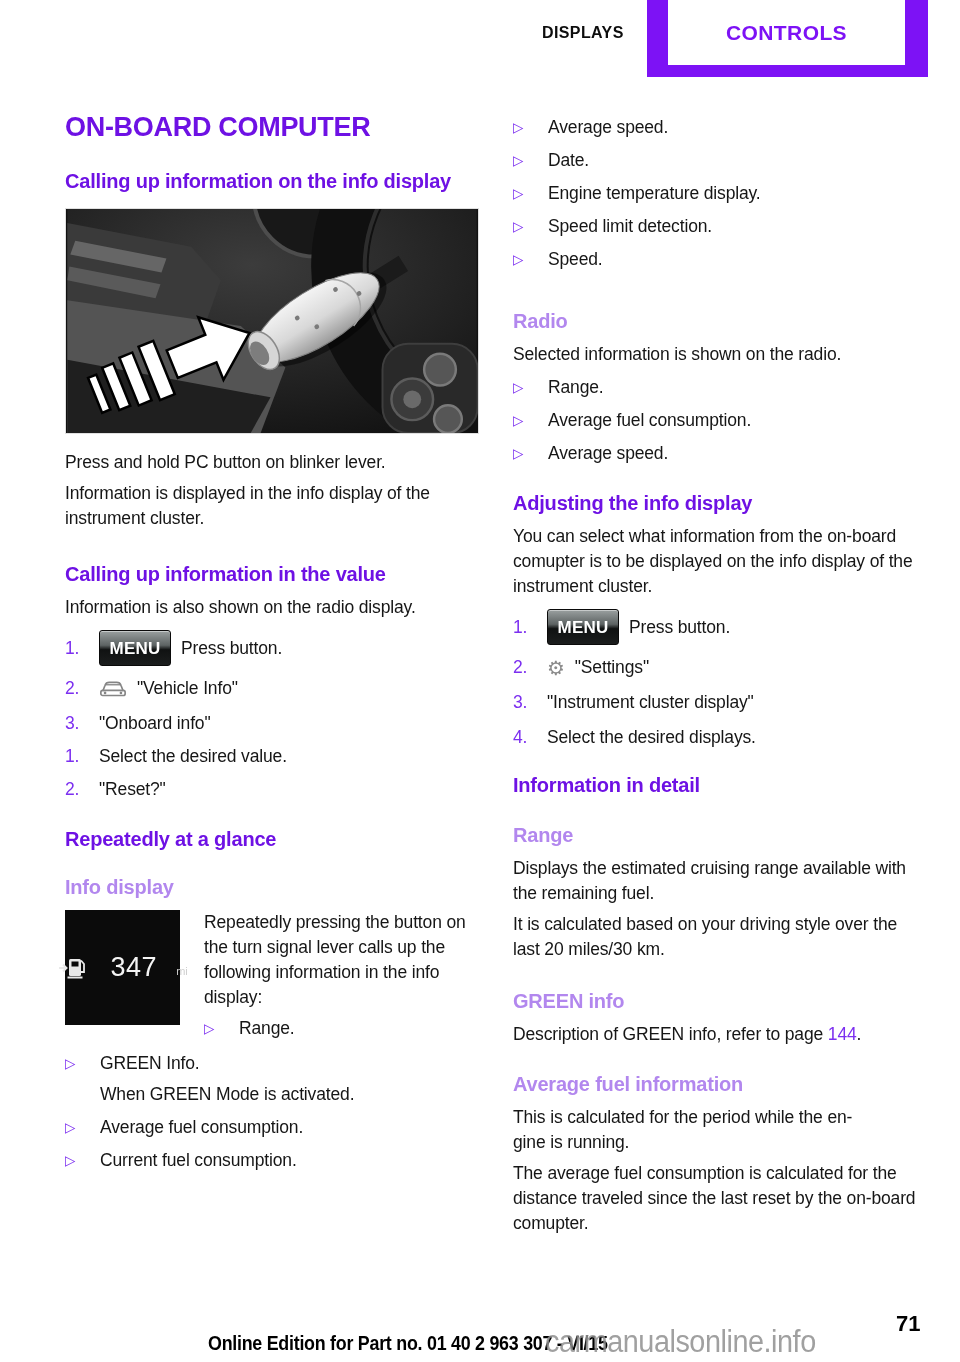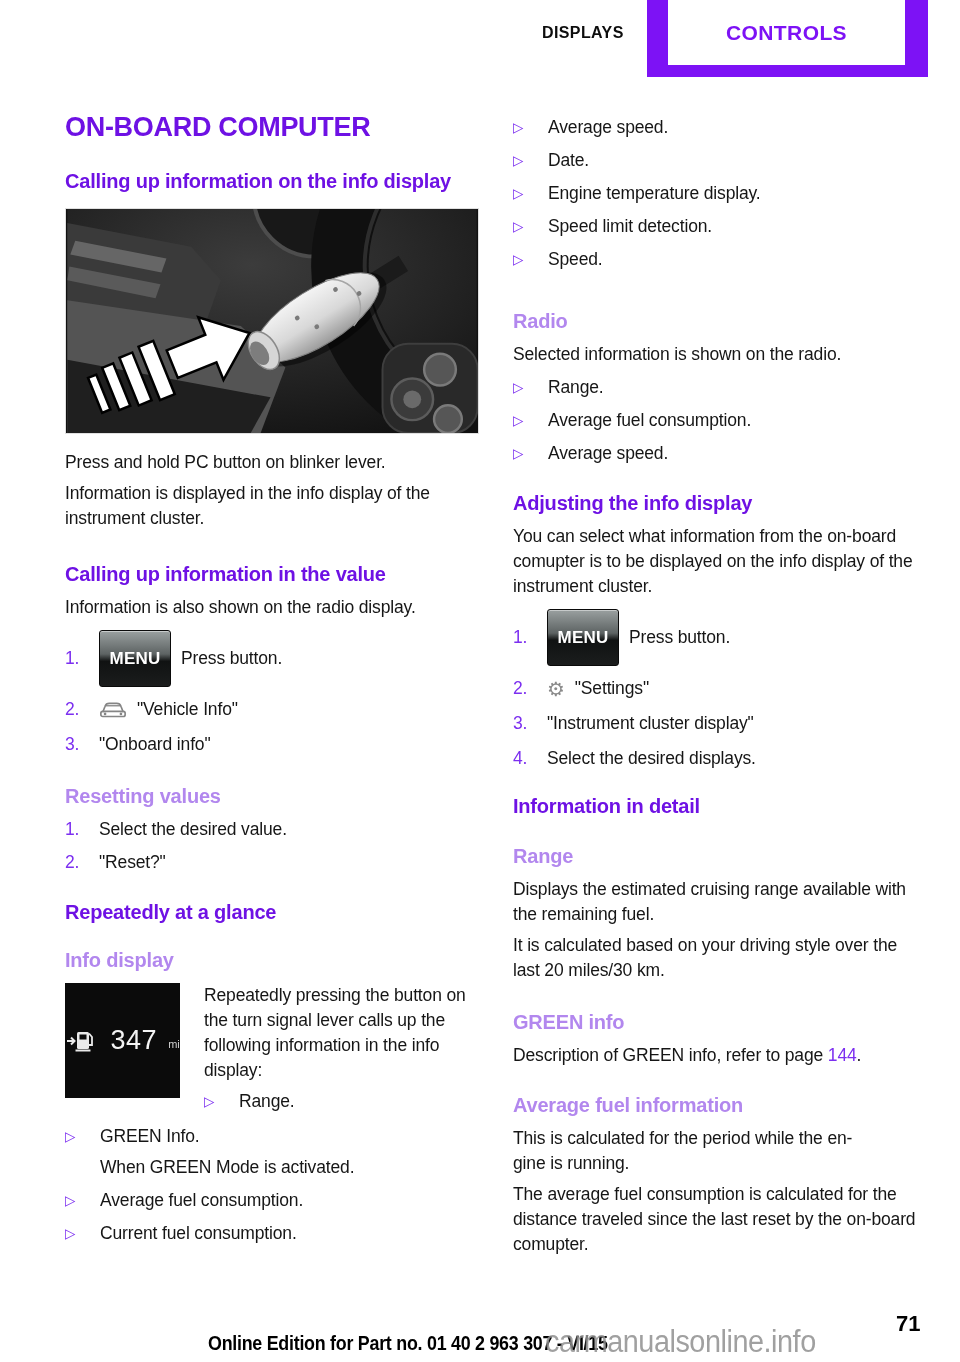--- a/index.html
+++ b/index.html
@@ -24,39 +24,39 @@
   .h-strong { font-size:20px; line-height:26px; font-weight:bold; color:#6e11e4; letter-spacing:-.2px; }
   .h-light  { font-size:20px; line-height:26px; font-weight:bold; color:#b287ee; letter-spacing:-.2px; }
 
   p.body-p { color:#161616; }
 
   
   .step { display:flex; align-items:flex-start; }
   .step-num { width:34px; flex:0 0 34px; color:#7c2ff0; }
   .step-body { flex:1; display:flex; align-items:center; flex-wrap:wrap; gap:0 10px; }
   .menu-btn { display:inline-flex; align-items:center; justify-content:center;
-              width:72px; height:57px; border-radius:3px;
+              width:72px; height:36px; border-radius:3px;
               background:linear-gradient(180deg,#9aa0a0 0%,#5d6363 42%,#101212 55%,#1b1d1d 100%);
               border:1px solid #0a0a0a; box-shadow:inset 0 1px 0 rgba(255,255,255,.45);
               color:#fff; font-weight:bold; font-size:17px; letter-spacing:.2px; }
   .step-tall { align-items:center; }
 
   
   .bullet { display:flex; align-items:flex-start; }
   .tri { width:35px; flex:0 0 35px; color:#7c2ff0; font-size:13.5px; line-height:25px; }
   .bullet-sub { margin-left:35px; }
 
   
   .photo { margin-top:14px; width:414px; height:226px; border:1px solid #e0e0e0; background:#111; }
   .photo svg { display:block; width:100%; height:100%; }
 
   
   .media { display:flex; margin-top:10px; }
   .mini-display { flex:0 0 115px; width:115px; height:115px; background:#0b0b0b;
-                  display:flex; align-items:center; justify-content:center; gap:15px; }
+                  display:flex; align-items:center; justify-content:center; gap:23px; }
   .mini-display .val { color:#f4f4f4; font-size:27px; letter-spacing:.5px; }
   .mini-display .unit { color:#cfcfcf; font-size:11px; margin-left:-4px; align-self:center; padding-top:8px; }
   .media-text { margin-left:24px; flex:1; }
 
   .inline-icon { display:inline-flex; align-items:center; }
   .gear-glyph { font-size:20px; color:#8a8a8a; line-height:20px; font-family:"DejaVu Sans",sans-serif; }
 
   .page-link { color:#7c2ff0; }
 
   
@@ -179,21 +179,20 @@
         </span>
       </div>
       <div class="step">
         <span class="step-num">3.</span>
         <span class="step-body">
           <span>"Onboard info"</span>
         </span>
       </div>
     </div>
 
-    <div class="h-light mt26">Resetting values</div>
     <div class="gap8 mt8">
       <div class="step">
         <span class="step-num">1.</span>
         <span class="step-body">
             <span>Select the desired value.</span>
           </span>
       </div>
       <div class="step">
         <span class="step-num">2.</span>
         <span class="step-body">

